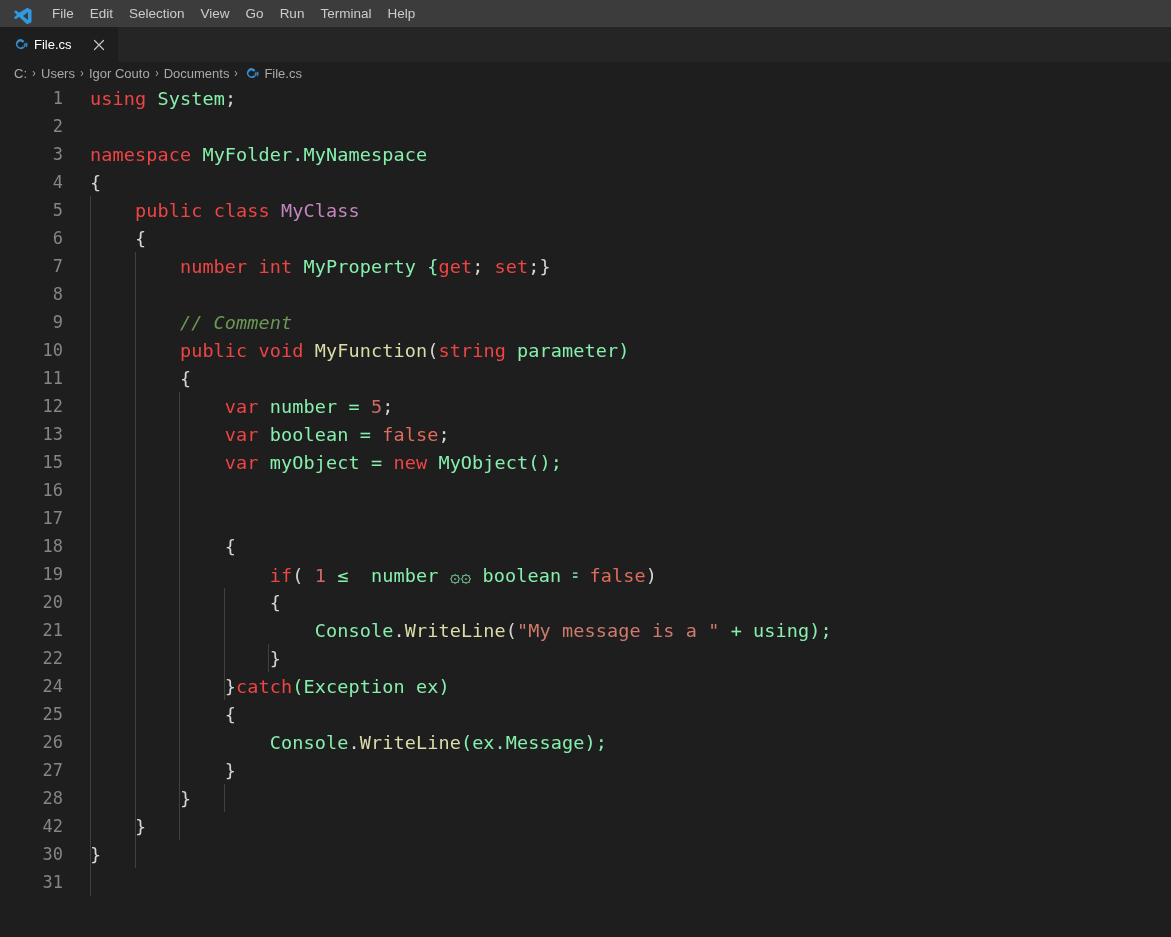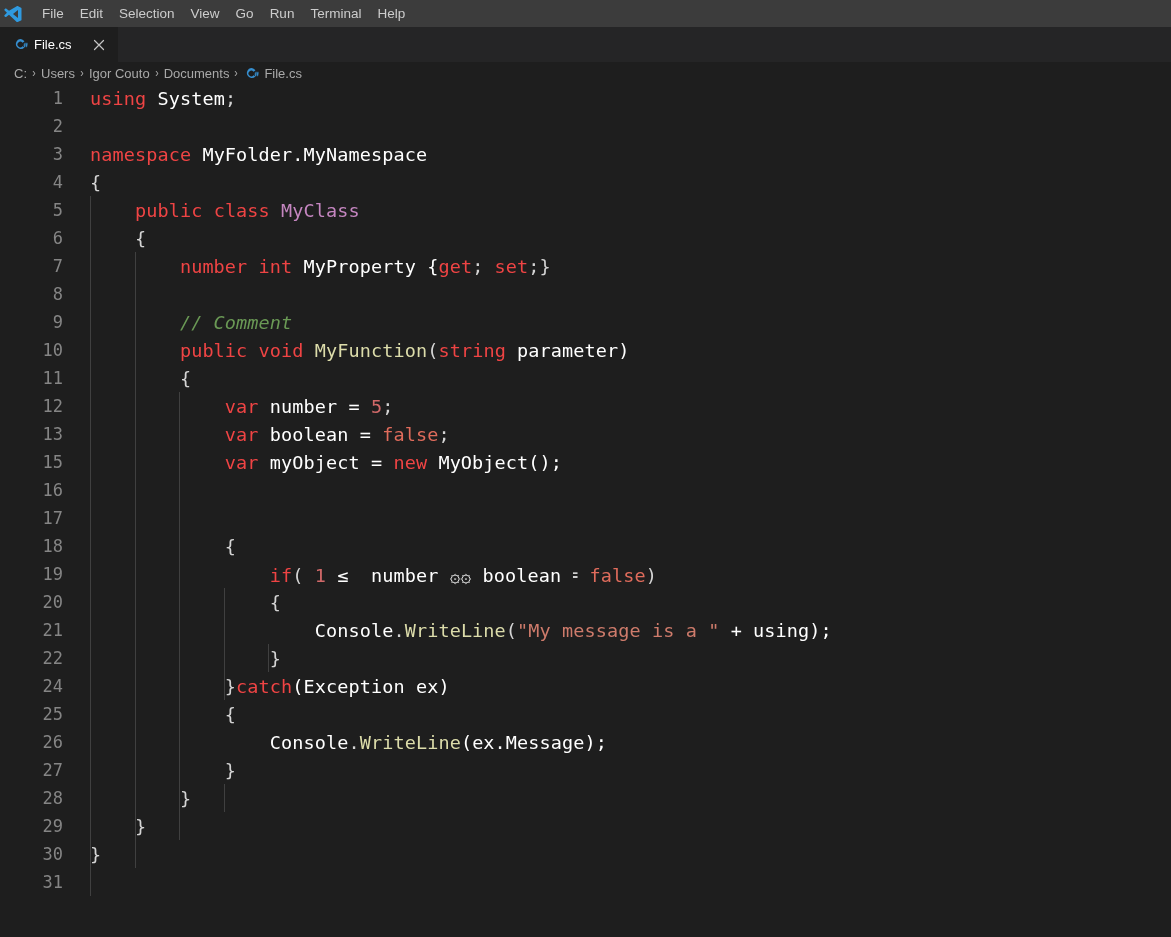--- a/index.html
+++ b/index.html
@@ -13,22 +13,22 @@
     overflow: hidden;
     font-family: "Liberation Sans", sans-serif;
     -webkit-font-smoothing: antialiased;
   }
 
   
   #title-bar {
     height: 27px;
     background: #3c3c3c;
     display: flex;
-    align-items: center;
-    padding-left: 2px;
+    align-items: flex-end;
+    padding-left: 12px;
     box-sizing: border-box;
   }
   #vscode-logo {
     width: 22px;
     height: 22px;
     margin-right: 10px;
     flex: 0 0 auto;
     display: flex;
     align-items: center;
     justify-content: center;
@@ -170,21 +170,21 @@
   }
 
   
   .kw  { color: #ef4444; }  
   .cls { color: #c586c0; }  
   .fn  { color: #dcdcaa; }  
   .str { color: #ce7b6b; }  
   .num { color: #d16969; }  
   .lit { color: #e06c5c; }  
   .cmt { color: #6a9955; font-style: italic; }
-  .pln { color: #ffffff; }
+  .pln { color: #86efac; }
   .pun { color: #d4d4d4; }
 </style>
 </head>
 <body>
 
 <div id="title-bar">
   <div id="vscode-logo">
     <svg width="20" height="20" viewBox="0 0 32 32" aria-hidden="true">
       <path d="M23.5 3.2 28.8 5.8c.5.2.8.7.8 1.2v18c0 .5-.3 1-.8 1.2l-5.3 2.6c-.5.2-1.1.1-1.5-.2L9.6 17.2 5 20.7c-.4.3-.9.3-1.3 0l-1.4-1.3c-.4-.4-.4-1.1 0-1.5l4-3.9-4-3.9c-.4-.4-.4-1.1 0-1.5l1.4-1.3c.4-.3.9-.3 1.3 0l4.6 3.5L22 3.4c.4-.3 1-.4 1.5-.2zM24 9.6l-8 6.4 8 6.4V9.6z" fill="#2f9ae0"></path>
     </svg>
@@ -330,17 +330,17 @@
       <div class="code-line"><div class="ln">18</div><div class="code-text"><span class="pun">            {</span></div></div>
       <div class="code-line"><div class="ln">19</div><div class="code-text"><span class="pln">                </span><span class="kw">if</span><span class="pun">( </span><span class="num">1</span><span class="pln"> ≤  number ۞۞ boolean ⹀ </span><span class="lit">false</span><span class="pun">)</span></div></div>
       <div class="code-line"><div class="ln">20</div><div class="code-text"><span class="pun">                {</span></div></div>
       <div class="code-line"><div class="ln">21</div><div class="code-text"><span class="pln">                    </span><span class="pln">Console</span><span class="pun">.</span><span class="fn">WriteLine</span><span class="pun">(</span><span class="str">"My message is a "</span><span class="pln"> + using);</span></div></div>
       <div class="code-line"><div class="ln">22</div><div class="code-text"><span class="pun">                }</span></div></div>
       <div class="code-line"><div class="ln">24</div><div class="code-text"><span class="pun">            }</span><span class="kw">catch</span><span class="pln">(Exception ex)</span></div></div>
       <div class="code-line"><div class="ln">25</div><div class="code-text"><span class="pun">            {</span></div></div>
       <div class="code-line"><div class="ln">26</div><div class="code-text"><span class="pln">                </span><span class="pln">Console</span><span class="pun">.</span><span class="fn">WriteLine</span><span class="pln">(ex.Message);</span></div></div>
       <div class="code-line"><div class="ln">27</div><div class="code-text"><span class="pun">            }</span></div></div>
       <div class="code-line"><div class="ln">28</div><div class="code-text"><span class="pun">        }</span></div></div>
-      <div class="code-line"><div class="ln">29</div><div class="code-text"><span class="pun">    }</span></div></div>
+      <div class="code-line"><div class="ln">42</div><div class="code-text"><span class="pun">    }</span></div></div>
       <div class="code-line"><div class="ln">30</div><div class="code-text"><span class="pun">}</span></div></div>
       <div class="code-line"><div class="ln">31</div><div class="code-text"></div></div>
     </div>
 </div>
 
 </body></html>

